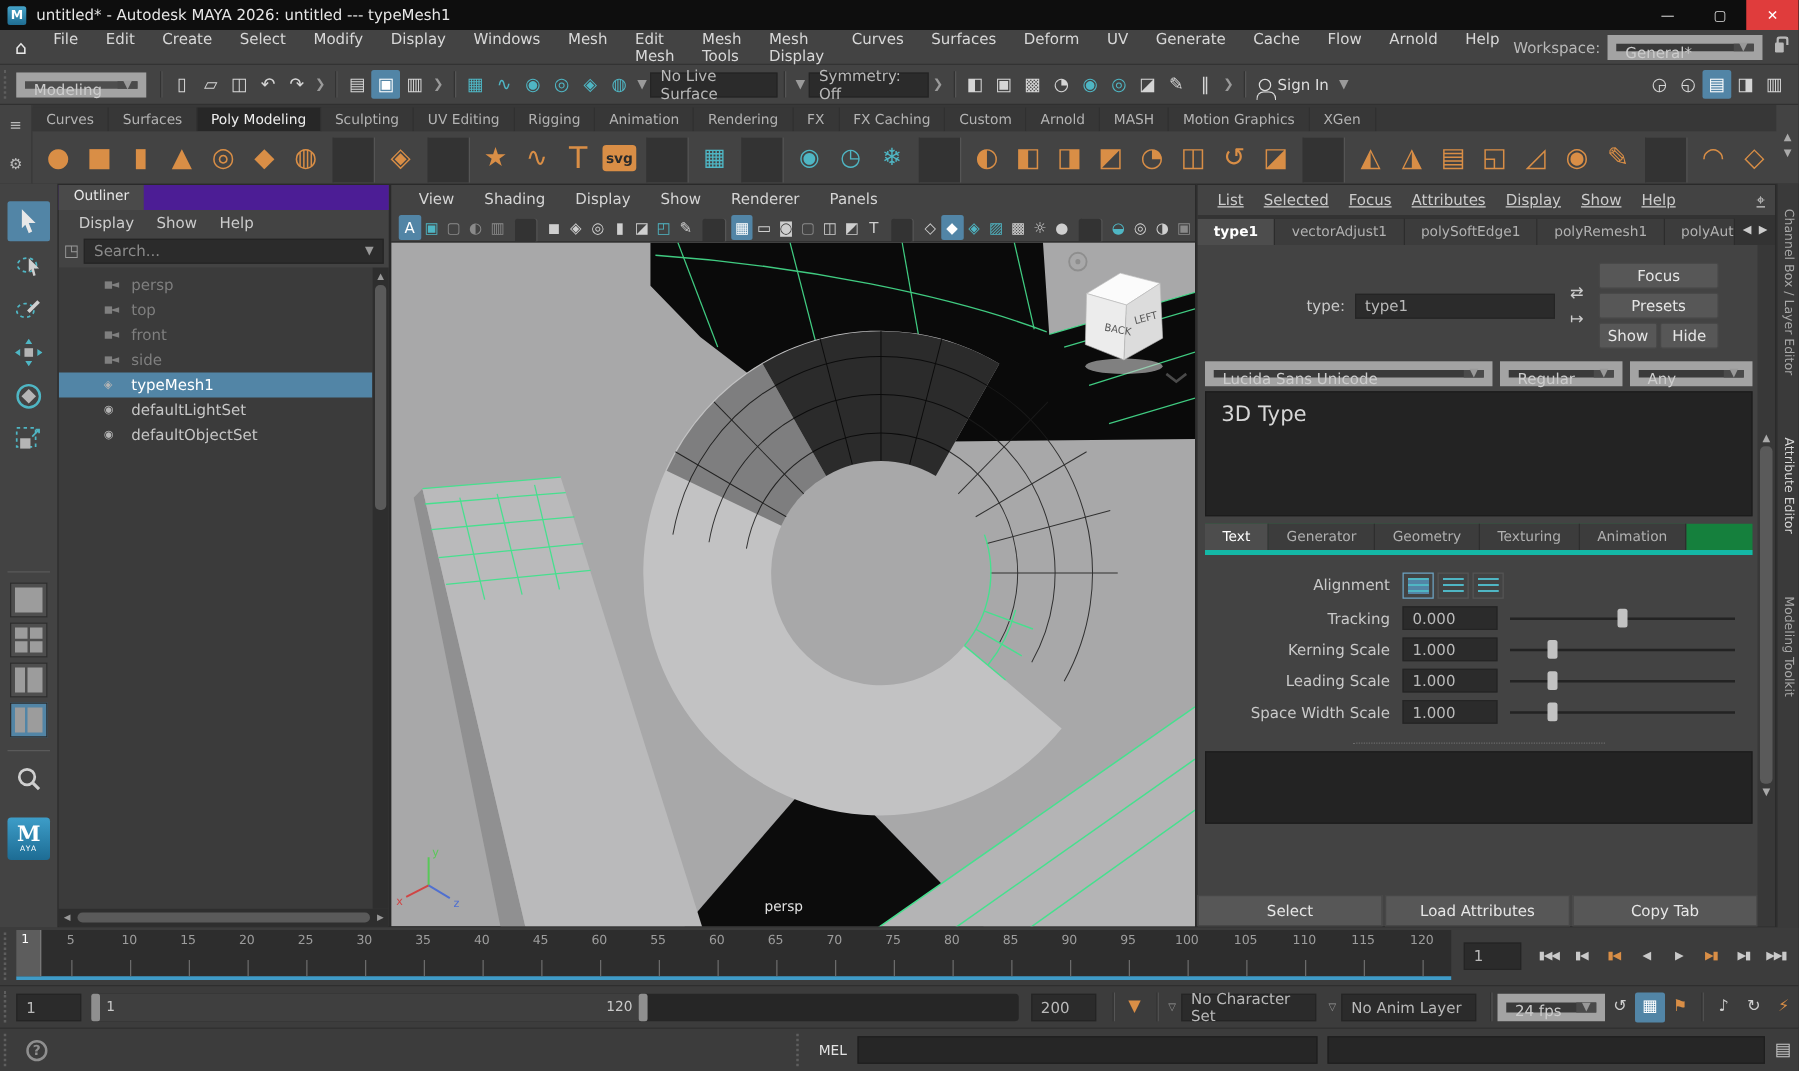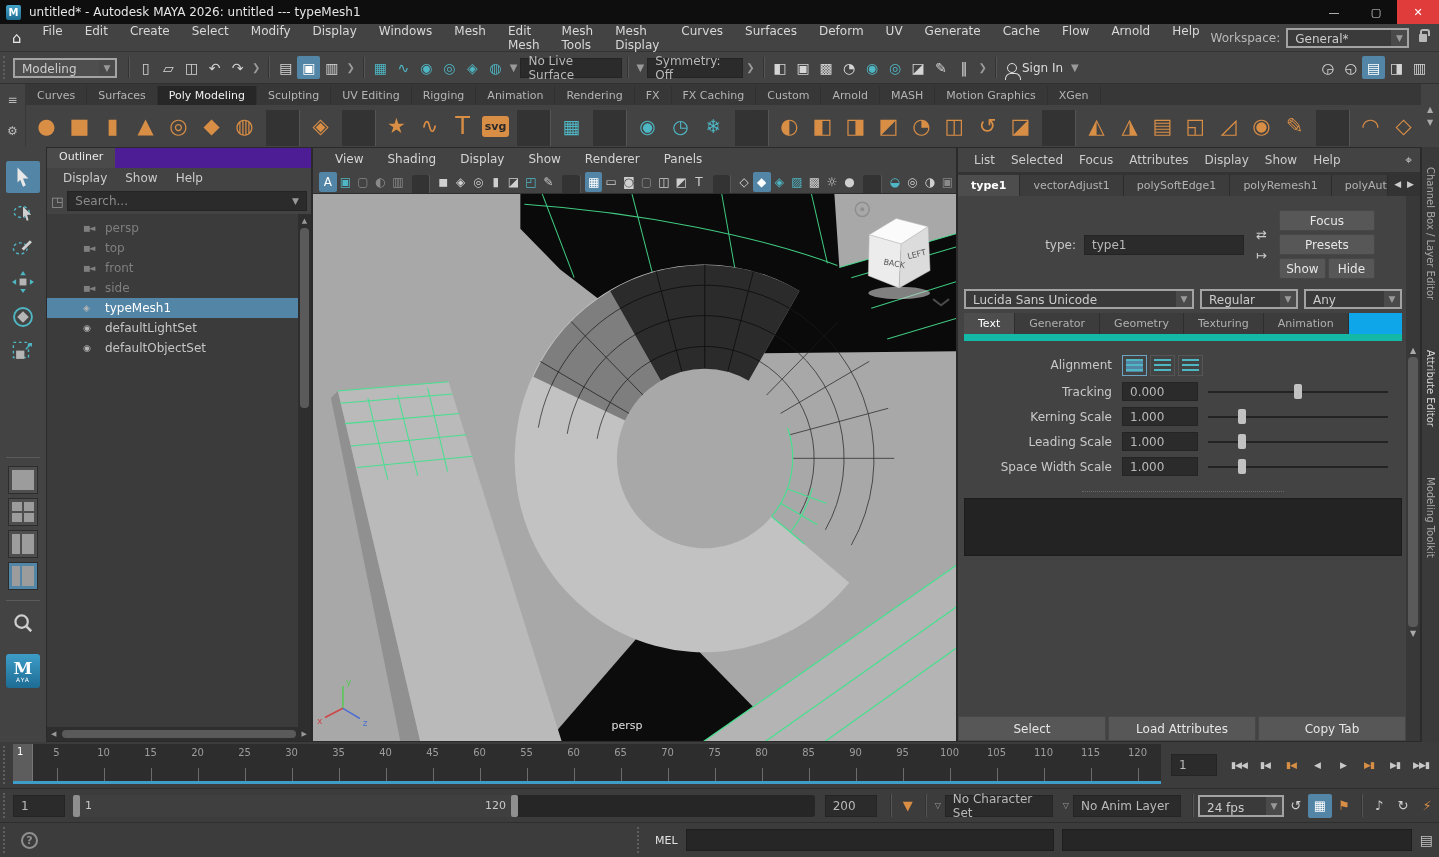--- a/index.html
+++ b/index.html
@@ -16,21 +16,21 @@
   .title-text{font-size:12px;}
   .winbtns{margin-left:auto;display:flex;height:100%;}
   .winbtn{width:42px;height:100%;display:flex;align-items:center;justify-content:center;color:#ddd;font-size:11px;}
   .winbtn.close{background:#e03c3c;color:#fff;}
   
   .menubar{height:28px;background:#434343;display:flex;align-items:center;border-bottom:1px solid #333;}
   .home{color:#e8e8e8;font-size:15px;margin:0 10px 0 12px;}
   .menus{display:flex;}
   .menu-item{padding:0 11px;color:#d8d8d8;cursor:default;}
   .ws-label{margin-left:auto;color:#b8b8b8;}
-  .dd{background:#3a3a3a;border:2px solid #a3a3a3;height:20px;display:flex;align-items:flex-end;padding-left:7px;color:#ccc;}
+  .dd{background:#3a3a3a;border:7px solid #a3a3a3;height:20px;display:flex;align-items:flex-start;padding-left:7px;color:#ccc;}
   .dd .arr{margin-left:auto;width:16px;text-align:center;color:#999;font-size:9px;background:#4a4a4a;height:100%;display:flex;align-items:center;justify-content:center;}
   .ws-dd{width:160px;margin:0 6px;}
   .lock{width:10px;height:8px;background:#b8b8b8;position:relative;margin:0 12px 0 4px;border-radius:1px;}
   .lock::before{content:'';position:absolute;top:-5px;left:1px;width:6px;height:5px;border:2px solid #b8b8b8;border-bottom:none;border-radius:3px 3px 0 0;}
   
   .statusline{height:32px;background:#434343;display:flex;align-items:center;border-bottom:1px solid #303030;}
   .grip{width:7px;align-self:stretch;border-left:2px dotted #5e5e5e;margin:4px 3px;}
   .mode-dd{width:104px;margin-right:6px;background:#4e4e4e;}
   .vsep{width:1px;align-self:stretch;margin:5px 5px;background:#333;box-shadow:1px 0 0 #555;}
   .sicon{width:23px;height:23px;display:flex;align-items:center;justify-content:center;font-size:14px;color:#d5d5d5;border-radius:2px;}
@@ -96,42 +96,42 @@
   .vp-menu{padding:0 12px;color:#d5d5d5;}
   .vp-icons{height:24px;display:flex;align-items:center;padding-left:6px;border-bottom:1px solid #2d2d2d;overflow:hidden;}
   .vicon{width:21px;height:20px;display:flex;align-items:center;justify-content:center;font-size:12px;color:#cfcfcf;border-radius:2px;}
   .vicon.vt{color:var(--teal);}
   .vicon.vd{color:#8a8a8a;}
   .vicon.active{background:var(--blue);color:#fff;}
   .vp-canvas{flex:1;min-height:0;}
   .vp-canvas svg{display:block;width:100%;height:100%;}
   
   .ae{width:464px;}
-  .ae-menus{height:24px;display:flex;align-items:center;padding-left:8px;}
+  .ae-menus{height:24px;display:flex;align-items:center;padding-left:8px;text-decoration:underline;}
   .ae-menus .pin{margin-left:auto;margin-right:8px;color:#ccc;}
   .ae-tabs{height:24px;background:#333;display:flex;align-items:flex-end;overflow:hidden;}
   .ae-tab{padding:4px 13px;background:#3c3c3c;color:#b2b2b2;border-right:1px solid #2c2c2c;white-space:nowrap;font-size:11px;}
   .ae-tab.active{background:#4d4d4d;color:#fff;font-weight:bold;}
   .ae-tab.clip{max-width:88px;overflow:hidden;}
   .ae-tabarrows{margin-left:auto;display:flex;align-items:center;color:#ccc;font-size:9px;gap:6px;padding:0 6px;align-self:center;}
   .ae-body{flex:1;display:flex;min-height:0;}
   .ae-col{flex:1;display:flex;flex-direction:column;min-width:0;padding:6px 4px 0 6px;}
   .ae-typegrid{display:flex;align-items:center;margin:8px 0 10px;}
   .ae-typegrid .lbl{width:120px;text-align:right;padding-right:8px;color:#c9c9c9;}
   .ae-typegrid .field{width:160px;}
   .io-icons{display:flex;flex-direction:column;gap:6px;margin:0 12px;color:#ccc;font-size:13px;}
   .ae-btncol{display:flex;flex-direction:column;gap:3px;width:96px;}
   .btn{background:var(--btn);border:1px solid #474747;border-radius:2px;color:#e6e6e6;height:21px;display:flex;align-items:center;justify-content:center;}
   .showhide{display:flex;gap:2px;}
   .showhide .btn{flex:1;}
   .fontrow{display:flex;gap:6px;margin-bottom:4px;}
   .fontrow .dd{flex:1;}
   .fontrow .dd.sm{flex:0 0 98px;}
   .textarea{background:#232323;border:1px solid #1c1c1c;height:100px;color:#d6d6d6;font-size:17px;padding:8px 12px;margin-bottom:6px;}
-  .subtabs{display:flex;border-bottom:7px solid #14b8a6;background:#0ea5e9;}
+  .subtabs{display:flex;border-bottom:4px solid #14b8a6;background:#15803d;}
   .subtab{padding:4px 14px;color:#b0b0b0;font-size:11px;background:#3c3c3c;border-right:1px solid #2e2e2e;}
   .subtab.active{background:#4d4d4d;color:#fff;}
   .ae-rows{padding-top:10px;}
   .ae-row{display:flex;align-items:center;height:25px;}
   .ae-label{width:158px;text-align:right;padding-right:10px;color:#c9c9c9;white-space:nowrap;}
   .ae-row .field{width:76px;height:19px;}
   .slider{flex:1;height:19px;position:relative;margin:0 14px 0 10px;}
   .slider .track{position:absolute;left:0;right:0;top:9px;height:2px;background:#232323;}
   .slider .handle{position:absolute;top:2px;width:8px;height:15px;background:#c2c2c2;border-radius:2px;margin-left:-4px;}
   .alignrow{display:flex;align-items:center;height:28px;}
@@ -798,20 +798,21 @@
             </div>
             <div class="dd sm">
               <span>Regular</span>
               <span class="arr">▼</span>
             </div>
             <div class="dd sm">
               <span>Any</span>
               <span class="arr">▼</span>
             </div>
           </div>
+          <div class="textarea">3D Type</div>
           <div class="subtabs">
 
           <span class="subtab active">Text</span>
               <span class="subtab">Generator</span>
               <span class="subtab">Geometry</span>
               <span class="subtab">Texturing</span>
               <span class="subtab">Animation</span>
             </div>
           <div class="ae-rows">
             <div class="ae-row alignrow">

